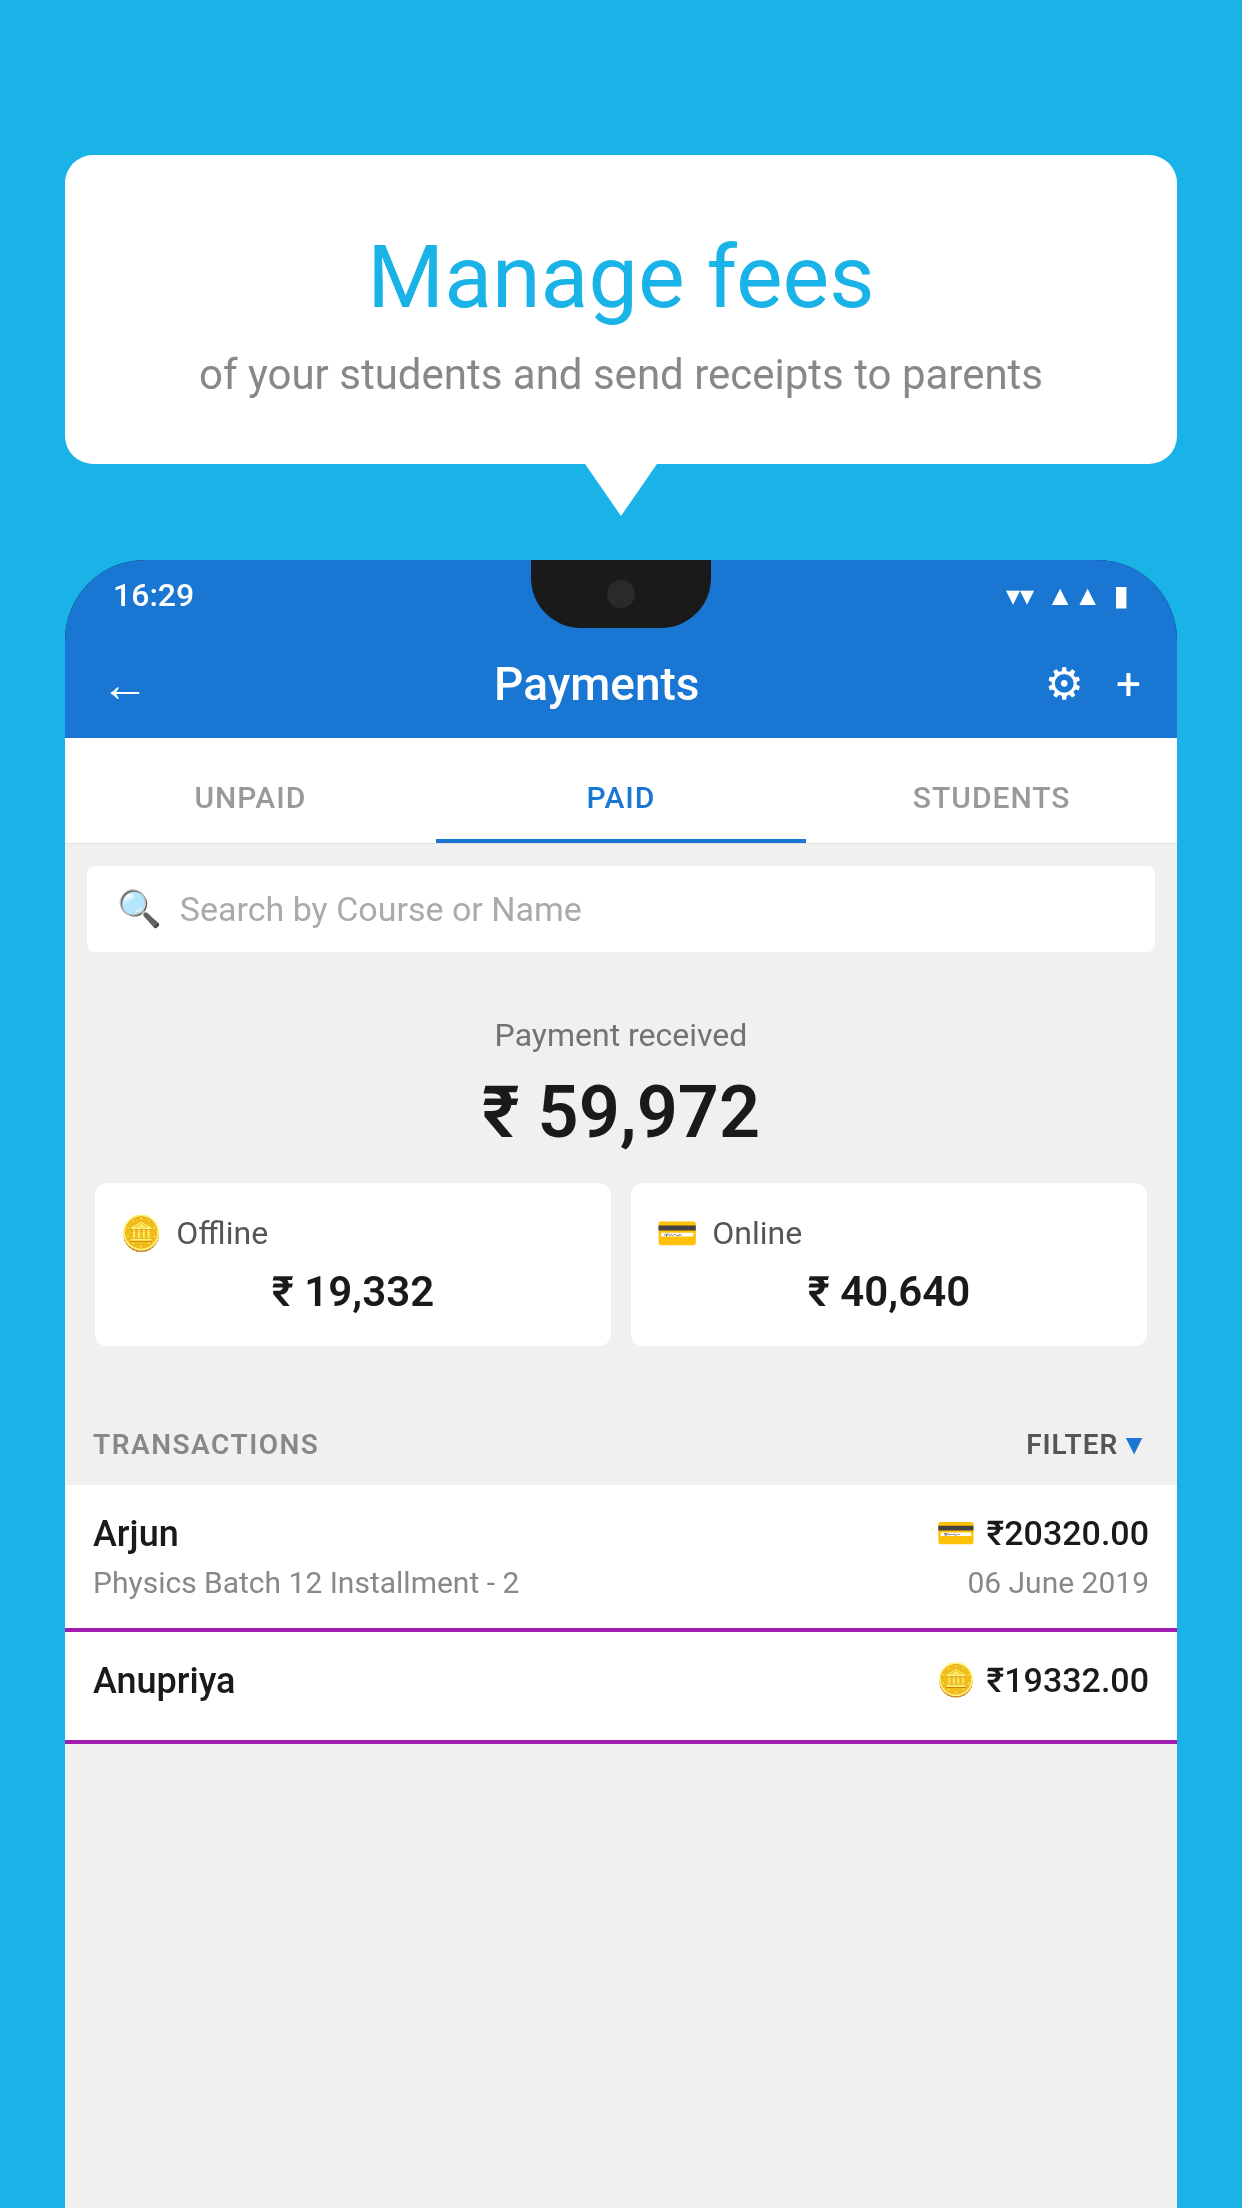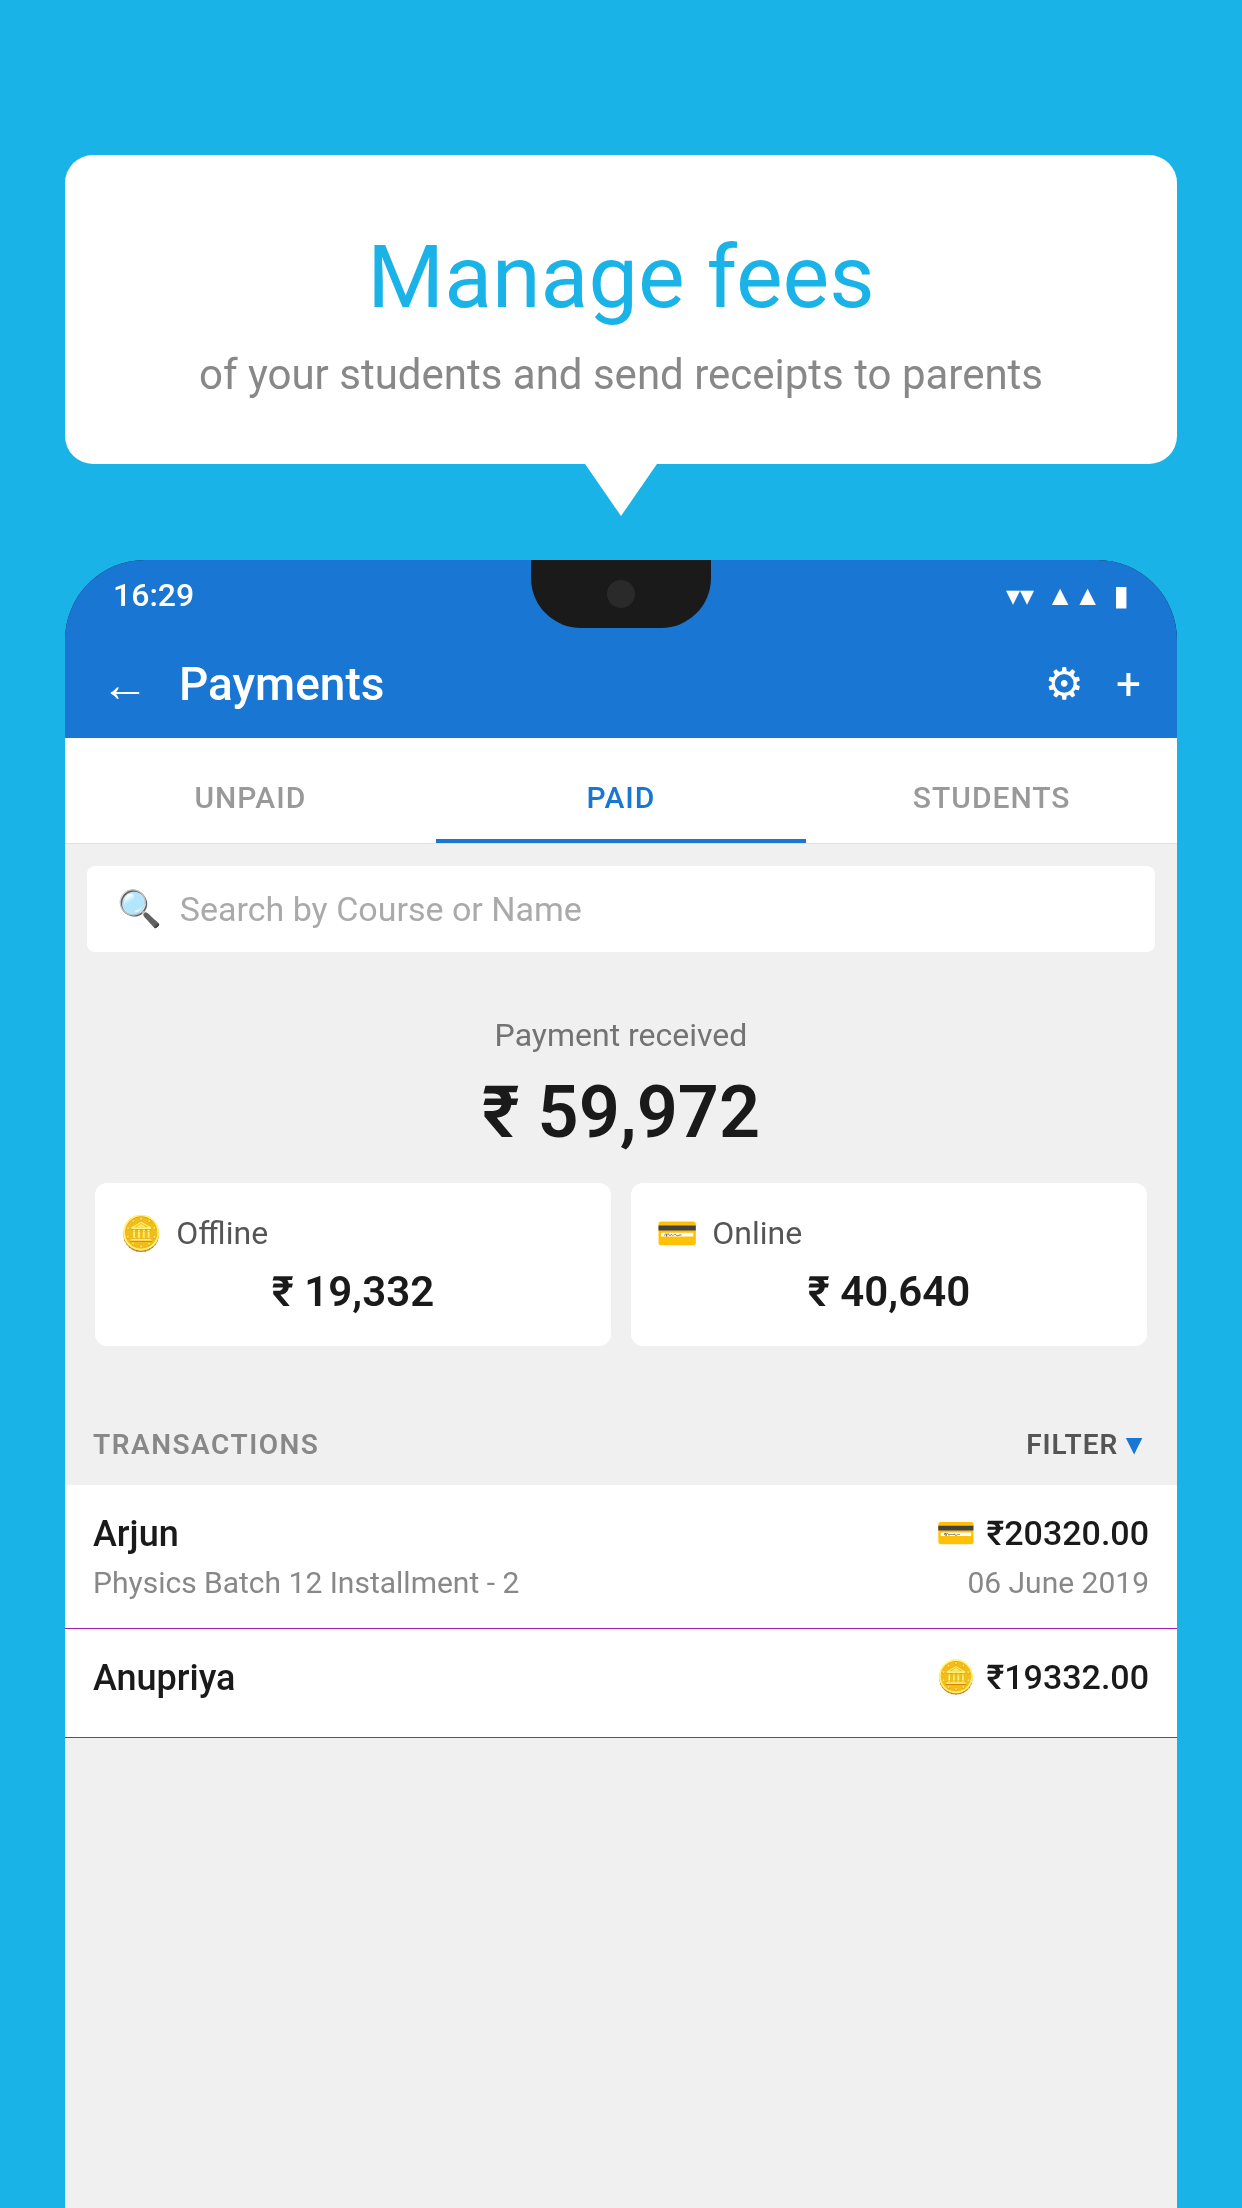--- a/index.html
+++ b/index.html
@@ -130,20 +130,21 @@
       color: white;
       font-size: 48px;
       cursor: pointer;
     }
 
     .app-bar-title {
       color: white;
       font-size: 46px;
       font-weight: 500;
       flex: 1;
+      text-align: center;
     }
 
     .app-bar-actions {
       display: flex;
       gap: 32px;
       align-items: center;
     }
 
     .app-bar-icon {
       color: white;
@@ -298,21 +299,21 @@
 
     .filter-icon {
       color: #1976d2;
       font-size: 28px;
     }
 
     
     .transaction-item {
       background: white;
       padding: 28px 28px;
-      border-bottom: 1px solid #a21caf;
+      border-bottom: 4px solid #a21caf;
     }
 
     .transaction-row {
       display: flex;
       justify-content: space-between;
       align-items: flex-start;
     }
 
     .transaction-name {
       font-size: 36px;

